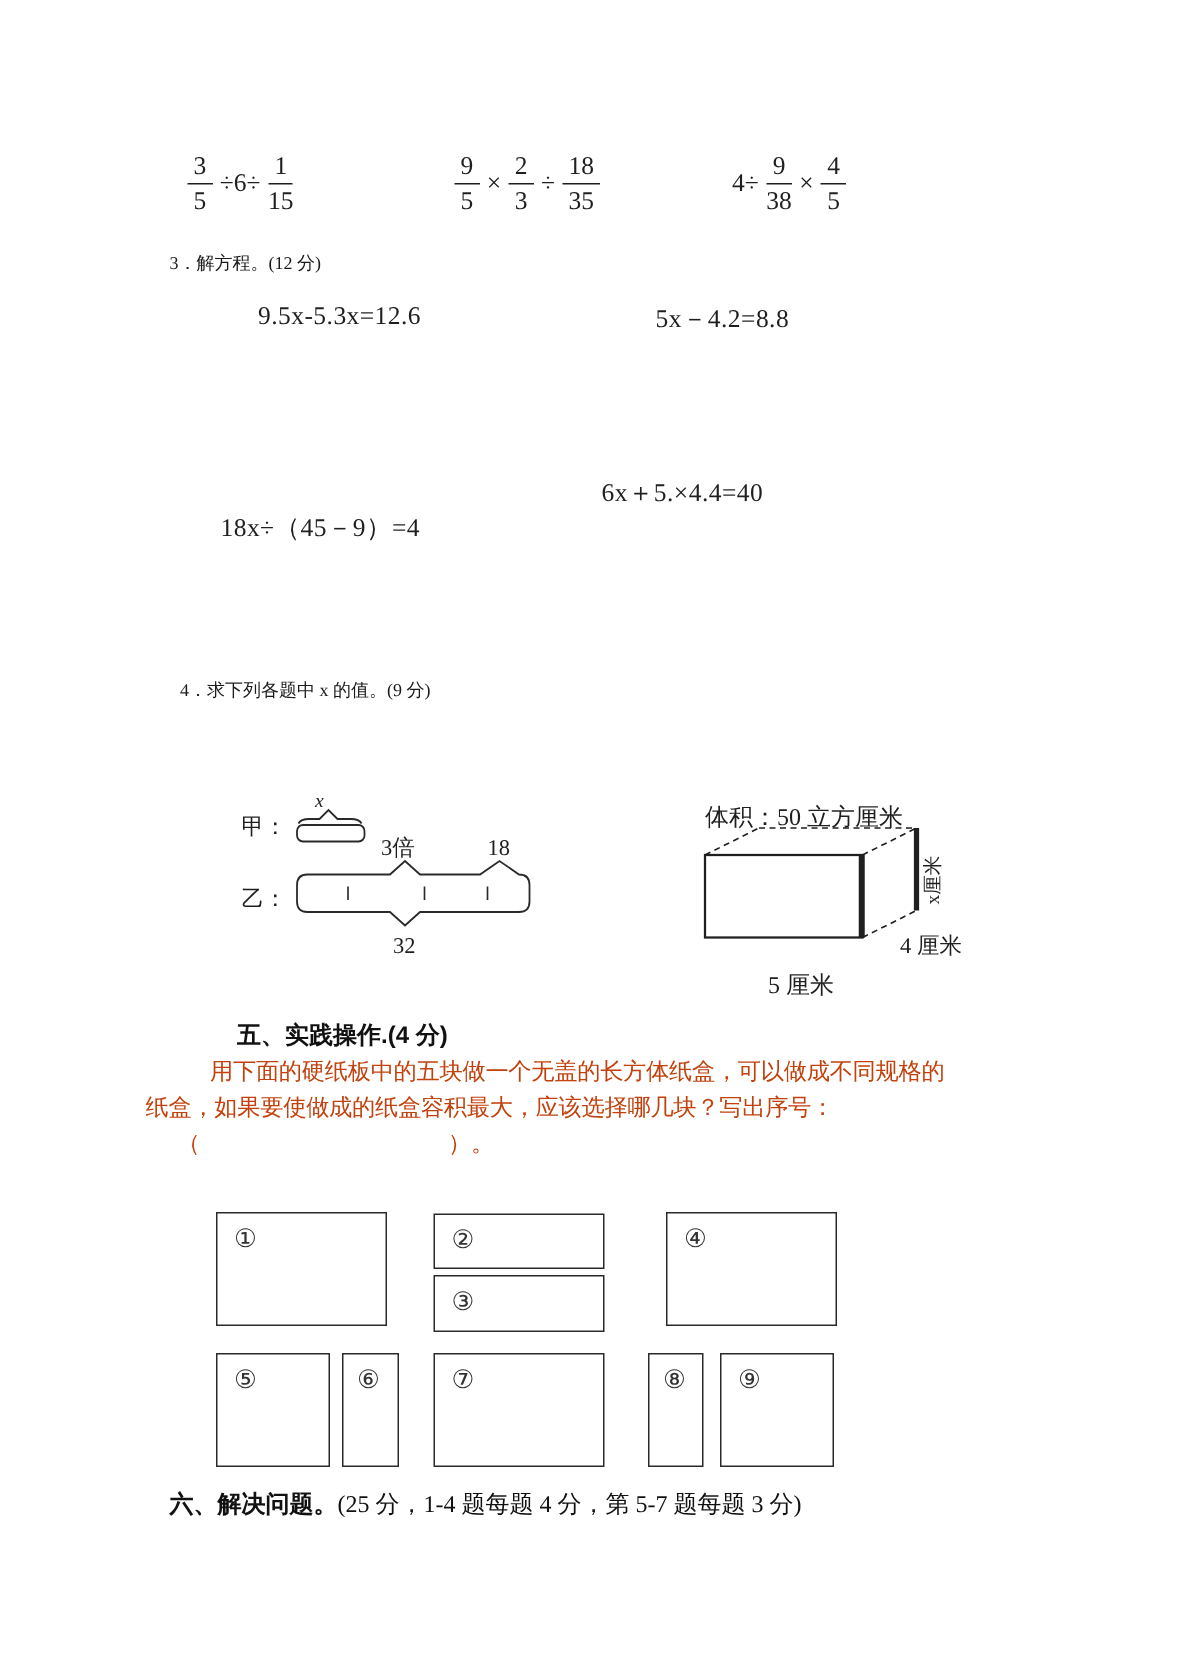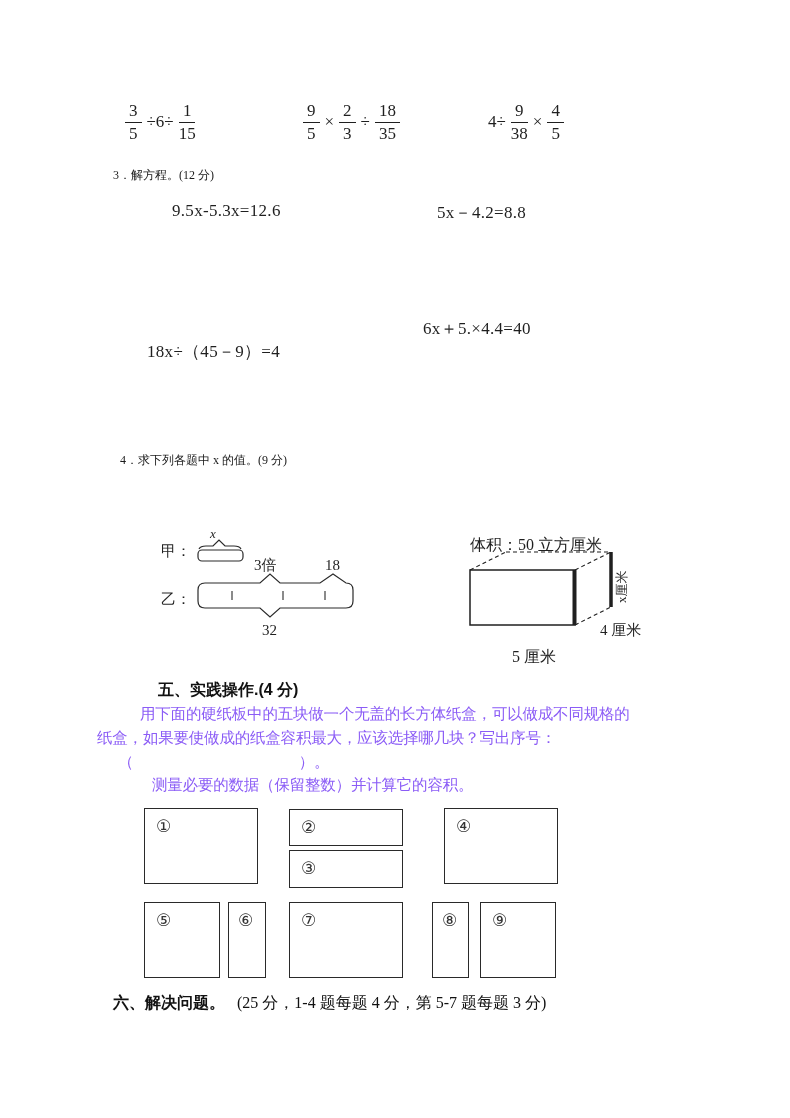--- a/index.html
+++ b/index.html
@@ -14,29 +14,29 @@
         font-size:17px;color:#1f1f1f;}
   .expr .op{margin:0 5px;white-space:nowrap;}
   .frac{display:inline-flex;flex-direction:column;align-items:center;
         line-height:1.12;text-align:center;}
   .frac .num{padding:0 4px 1px;border-bottom:1.4px solid #1f1f1f;}
   .frac .den{padding-top:1px;}
   .equation{position:absolute;font-size:17px;color:#1f1f1f;white-space:nowrap;letter-spacing:.3px;}
   .h-serif{position:absolute;font-size:12px;color:#1a1a1a;white-space:nowrap;}
   .h-bold{position:absolute;font-family:"Liberation Sans",sans-serif;font-weight:bold;
           font-size:16px;color:#111;white-space:nowrap;}
-  .para-line{position:absolute;font-size:15.5px;color:#8b5cf6;white-space:nowrap;letter-spacing:-0.2px;}
+  .para-line{position:absolute;font-size:15.5px;color:#c2410c;white-space:nowrap;letter-spacing:-0.2px;}
   .pre{white-space:pre;}
   
   .piece{position:absolute;border:1.5px solid #2a2a2a;background:#fff;box-sizing:border-box;}
   .pnum{position:absolute;left:11px;top:9px;font-size:17px;line-height:17px;
         font-family:"DejaVu Sans",sans-serif;color:#333;}
   
   svg text{font-family:"Liberation Serif",serif;fill:#1f1f1f;}
-  .problems-title .rest{font-family:"Liberation Serif",serif;font-weight:normal;font-size:16px;margin-left:12px;}
+  .problems-title .rest{font-family:"Liberation Serif",serif;font-weight:normal;font-size:16px;}
 </style>
 </head>
 <body>
 
 <div class="page">
 
   <div class="expr" style="left:125px;top:96px;">
       <span class="frac">
         <span class="num">3</span>
         <span class="den">5</span>
@@ -73,21 +73,21 @@
       <span class="frac">
         <span class="num">4</span>
         <span class="den">5</span>
       </span>
     </div>
 
   <div class="h-serif" style="left:113px;top:167px;">3．解方程。(12 分)</div>
   <div class="equation" style="left:153px;top:201px;margin-left:19px;">9.5x-5.3x=12.6</div>
   <div class="equation" style="left:437px;top:201px;">5x－4.2=8.8</div>
   <div class="equation" style="left:147px;top:317px;margin-top:23px;">18x÷（45－9）=4</div>
-  <div class="equation" style="left:423px;top:317px;font-family:Liberation Serif, serif;">6x＋5.×4.4=40</div>
+  <div class="equation" style="left:401px;top:317px;font-family:Liberation Serif, serif;">6x＋5.×4.4=40</div>
 
   <div class="h-serif" style="left:120px;top:452px;">4．求下列各题中 x 的值。(9 分)</div>
 
   <svg class="abs" style="left:150px;top:522px;" width="245" height="125" viewBox="0 0 245 125">
     <text x="60" y="16" font-size="13" font-style="italic">x</text>
     <text x="11" y="34" font-size="15">甲：</text>
 
     <path d="M49,27 C50,25 52,24 56,24 L63,24 L69,18 L75,24 L84,24 C88,24 90,25 91,27" fill="none" stroke="#2a2a2a" stroke-width="1.2"></path>
     <rect x="48" y="28" width="45" height="11" rx="4" fill="none" stroke="#2a2a2a" stroke-width="1.2"></rect>
 
@@ -121,21 +121,20 @@
 
     <text x="176" y="78" font-size="13" transform="rotate(-90 176 78)">x厘米</text>
     <text x="150" y="110" font-size="15">4 厘米</text>
     <text x="62" y="137" font-size="16">5 厘米</text>
   </svg>
 
   <div class="h-bold" style="left:112px;top:680px;margin-left:46px;">五、实践操作.(4 分)</div>
   <div class="para-line" style="left:140px;top:704px;">用下面的硬纸板中的五块做一个无盖的长方体纸盒，可以做成不同规格的</div>
   <div class="para-line" style="left:97px;top:728px;">纸盒，如果要使做成的纸盒容积最大，应该选择哪几块？写出序号：</div>
   <div class="para-line pre" style="left:118px;top:752px;">（                                             ）。</div>
-  <div class="para-line" style="left:152px;top:775px;">测量必要的数据（保留整数）并计算它的容积。</div>
 
   <div class="abs" style="left:0;top:0;width:790px;height:1118px;pointer-events:none;" id="pieces-area">
       <div class="piece" style="left: 144px; top: 808px; width: 114px; height: 76px;">
         <span class="pnum">①</span>
       </div>
       <div class="piece" style="left: 289px; top: 809px; width: 114px; height: 37px;">
         <span class="pnum">②</span>
       </div>
       <div class="piece" style="left: 289px; top: 850px; width: 114px; height: 38px;">
         <span class="pnum">③</span>

